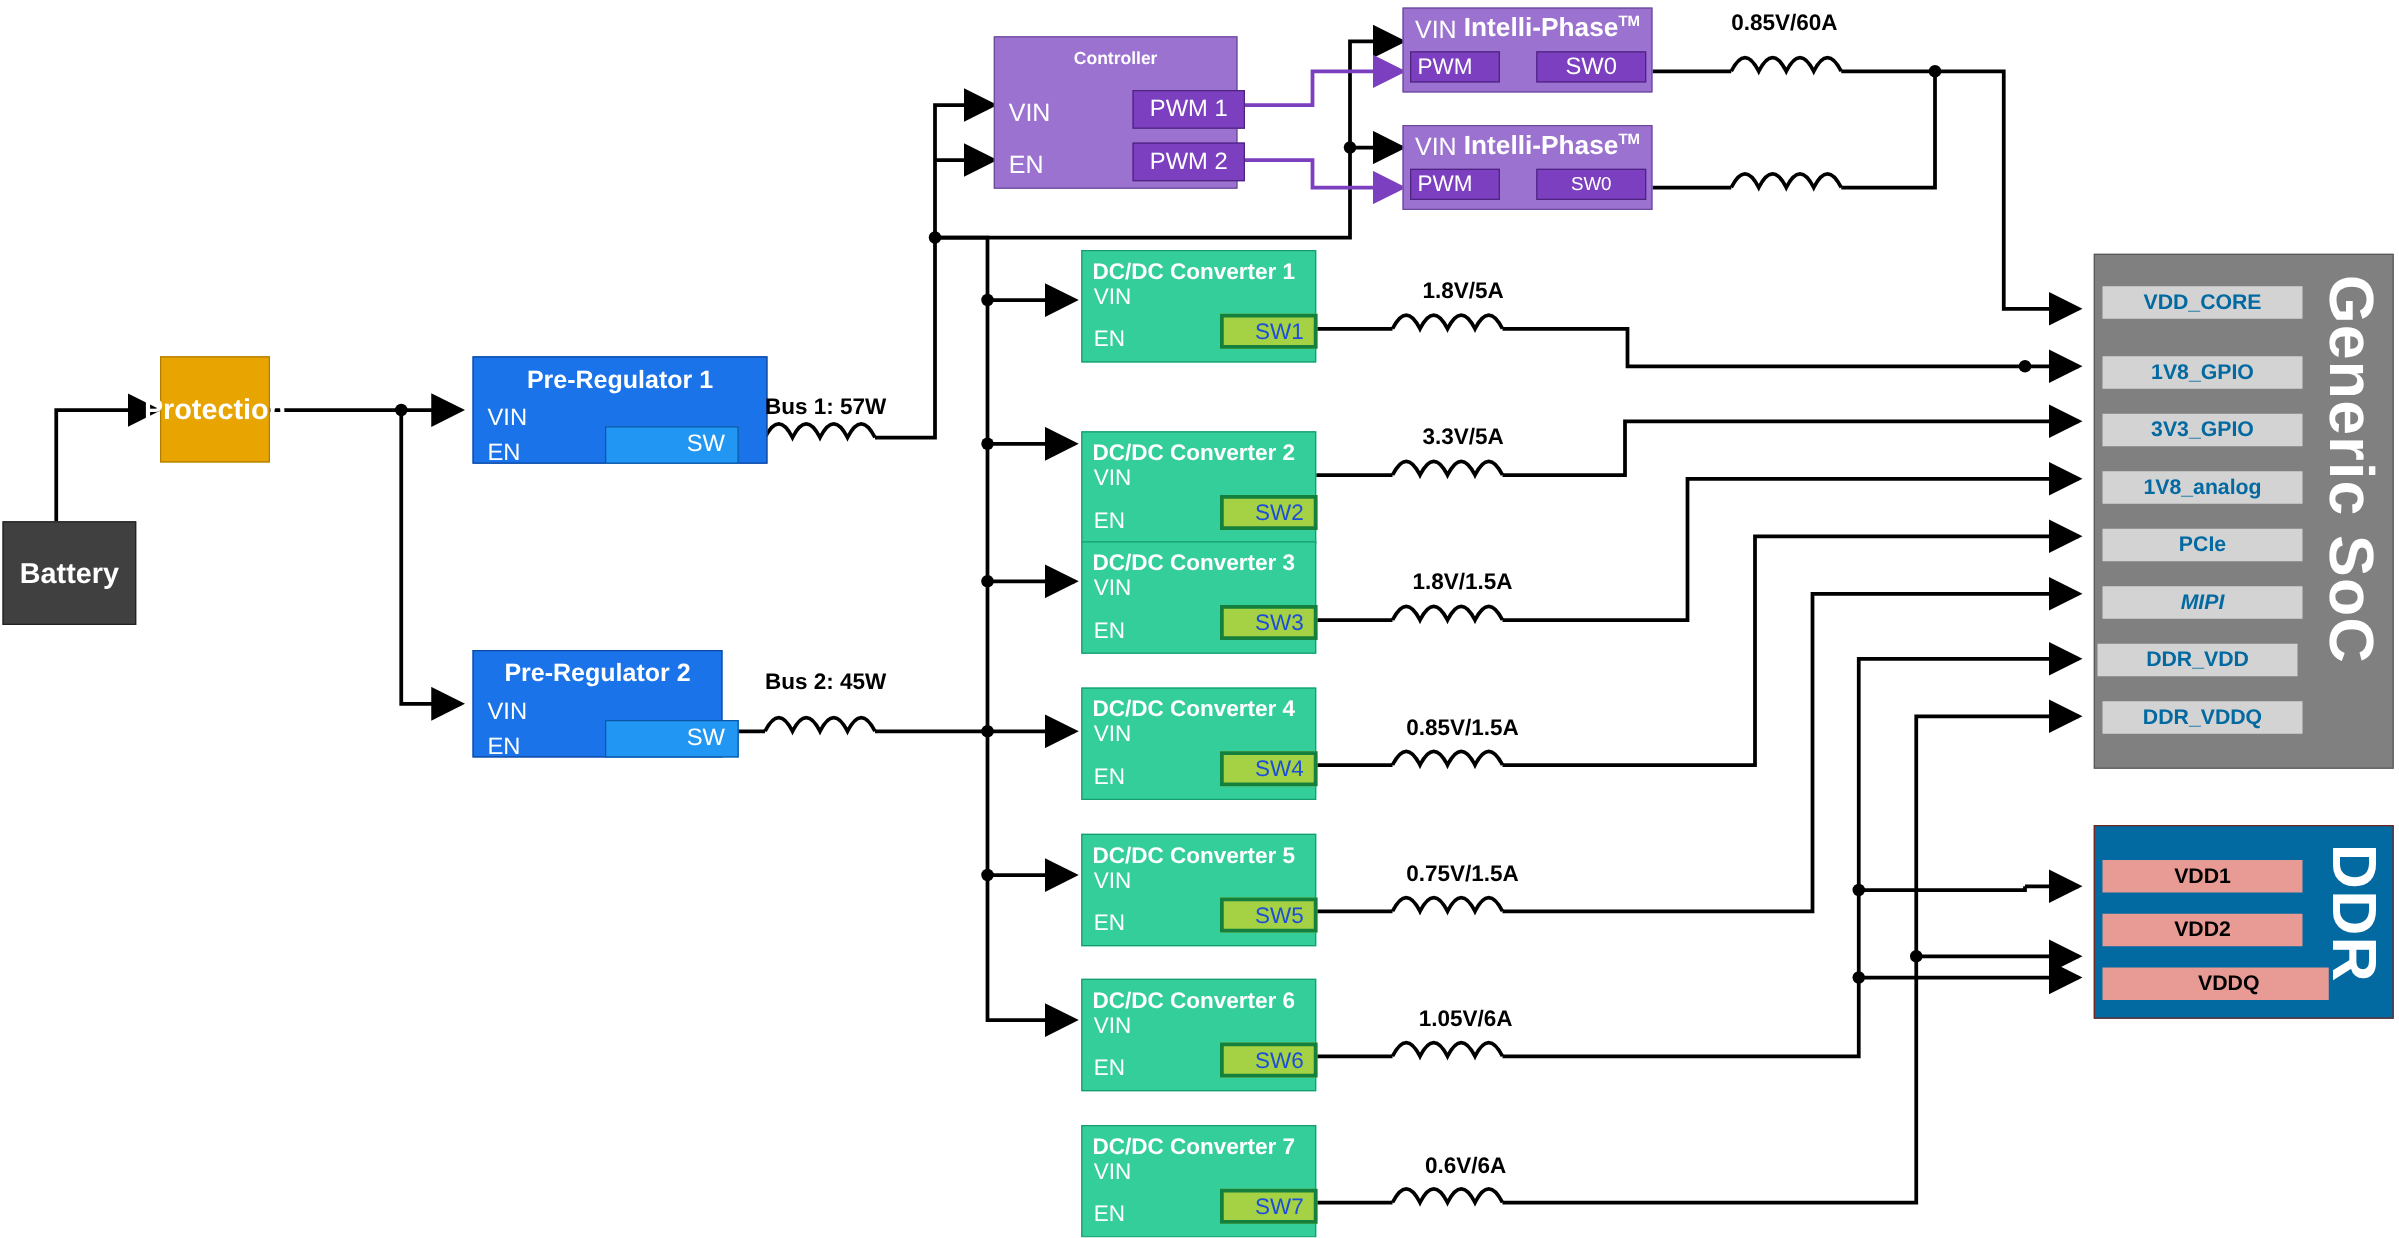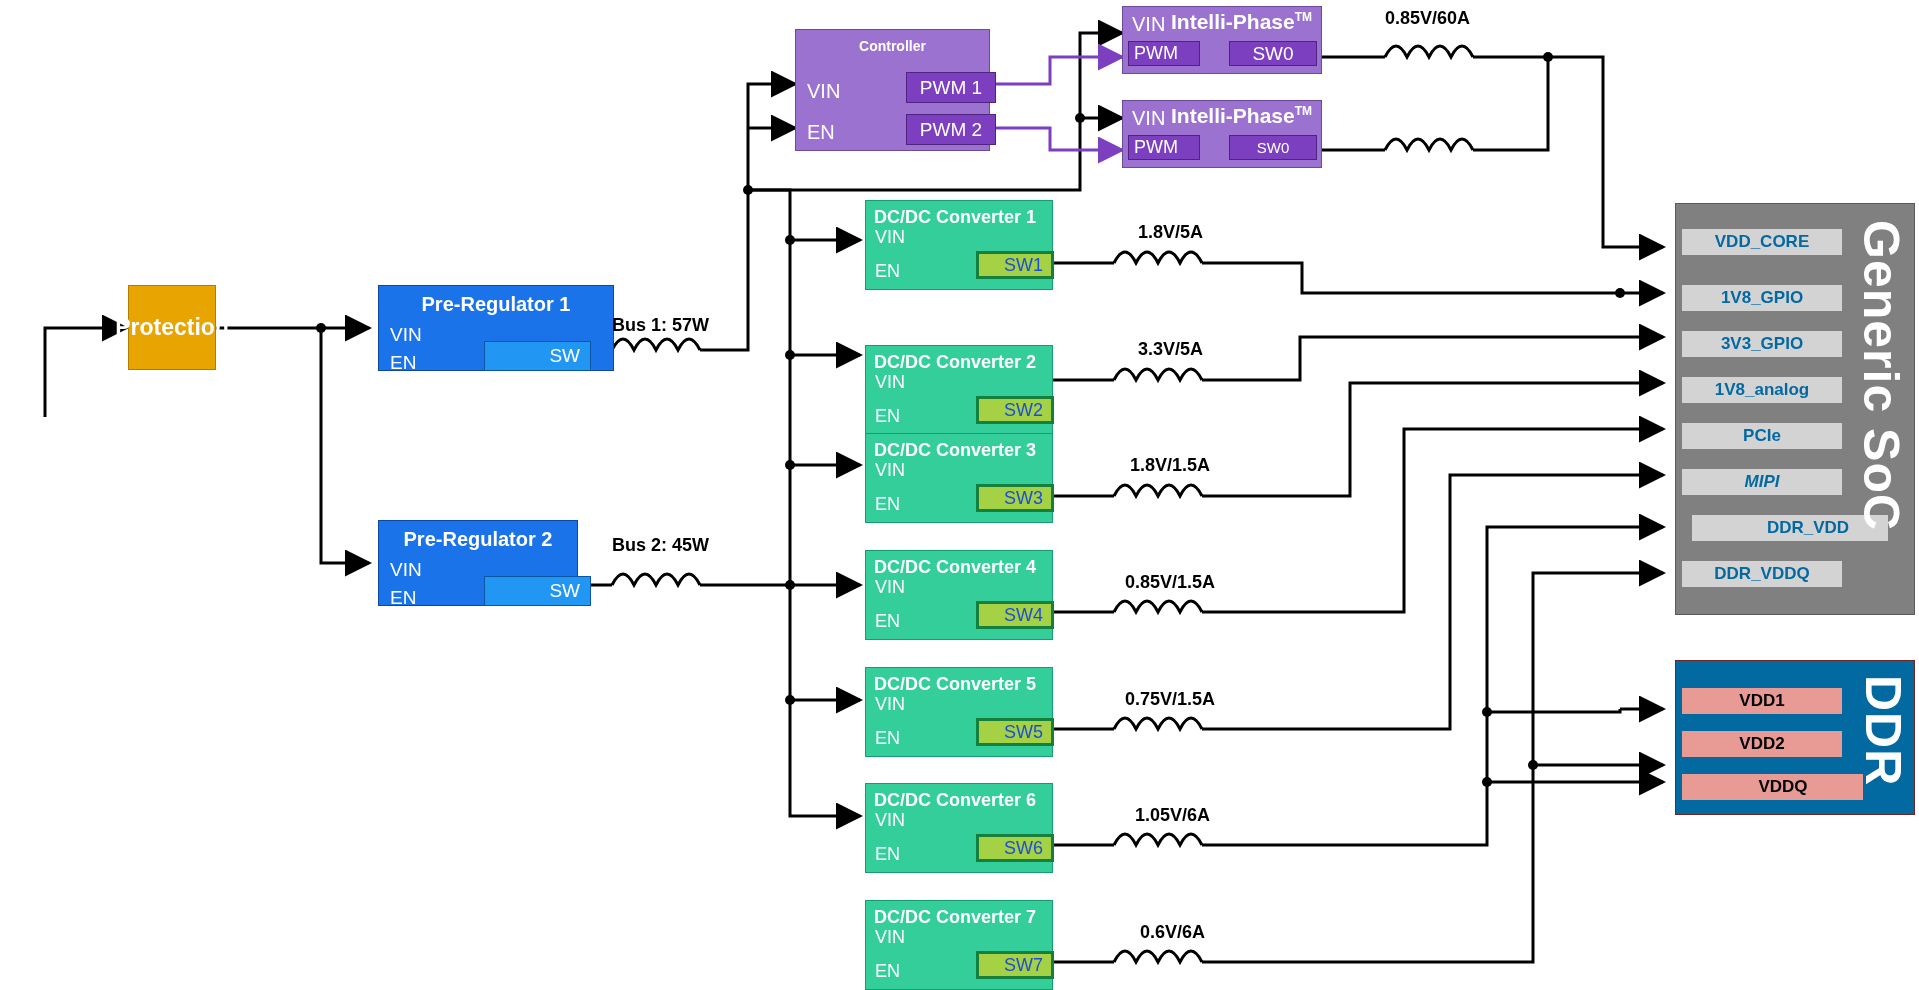--- a/index.html
+++ b/index.html
@@ -165,20 +165,23 @@
       <path d="M1053,962 L1114,962"></path>
       <path d="M1114,962 q11,-22 22,0 q11,-22 22,0 q11,-22 22,0 q11,-22 22,0"></path>
       <path d="M1202,962 L1533,962 L1533,573 L1663,573" marker-end="url(#ah)"></path>
       <path d="M1533,765 L1663,765" marker-end="url(#ah)"></path>
       <circle cx="1533" cy="765" r="5" fill="#000" stroke="none"></circle>
       <path d="M1487,782 L1663,782" marker-end="url(#ah)"></path>
       <circle cx="1487" cy="782" r="5" fill="#000" stroke="none"></circle>
     </g>
   </svg>
 
+  <div class="blk battery" style="left:2px;top:417px;width:107px;height:83px;">
+    <span>Battery</span>
+  </div>
 
   <div class="blk protection" style="left:128px;top:285px;width:88px;height:85px;">
     <span>Protection</span>
   </div>
 
   <div class="blk prereg" style="left:378px;top:285px;width:236px;height:86px;">
     <div class="ttl">Pre-Regulator 1</div>
     <div class="pin vin">VIN</div>
     <div class="pin en">EN</div>
     <div class="swpin" style="left:105px;top:55px;width:95px;height:28px;">SW</div>
@@ -276,21 +279,21 @@
   </div>
   <div class="lbl" style="left:1140px;top:922px;">0.6V/6A</div>
 
   <div class="blk soc" style="left:1675px;top:203px;width:240px;height:412px;">
     <div class="rail" style="left:6px;top:25px;width:160px;height:26px;">VDD_CORE</div>
     <div class="rail" style="left:6px;top:81px;width:160px;height:26px;">1V8_GPIO</div>
     <div class="rail" style="left:6px;top:127px;width:160px;height:26px;">3V3_GPIO</div>
     <div class="rail" style="left:6px;top:173px;width:160px;height:26px;">1V8_analog</div>
     <div class="rail" style="left:6px;top:219px;width:160px;height:26px;">PCIe</div>
     <div class="rail" style="left:6px;top:265px;width:160px;height:26px;font-style:italic;">MIPI</div>
-    <div class="rail" style="left:16px;top:311px;width:160px;height:26px;padding-left:36px;">DDR_VDD</div>
+    <div class="rail" style="left:2px;top:311px;width:160px;height:26px;">DDR_VDD</div>
     <div class="rail" style="left:6px;top:357px;width:160px;height:26px;">DDR_VDDQ</div>
     <div class="vtxt" style="right:4px;top:16px;font-size:50px;">Generic SoC</div>
   </div>
 
   <div class="blk ddr" style="left:1675px;top:660px;width:240px;height:155px;">
     <div class="rail" style="left:6px;top:27px;width:160px;height:26px;">VDD1</div>
     <div class="rail" style="left:6px;top:70px;width:160px;height:26px;">VDD2</div>
     <div class="rail" style="left:6px;top:113px;width:160px;height:26px;padding-left:21px;">VDDQ</div>
     <div class="vtxt" style="right:2px;top:14px;font-size:50px;">DDR</div>
   </div>

